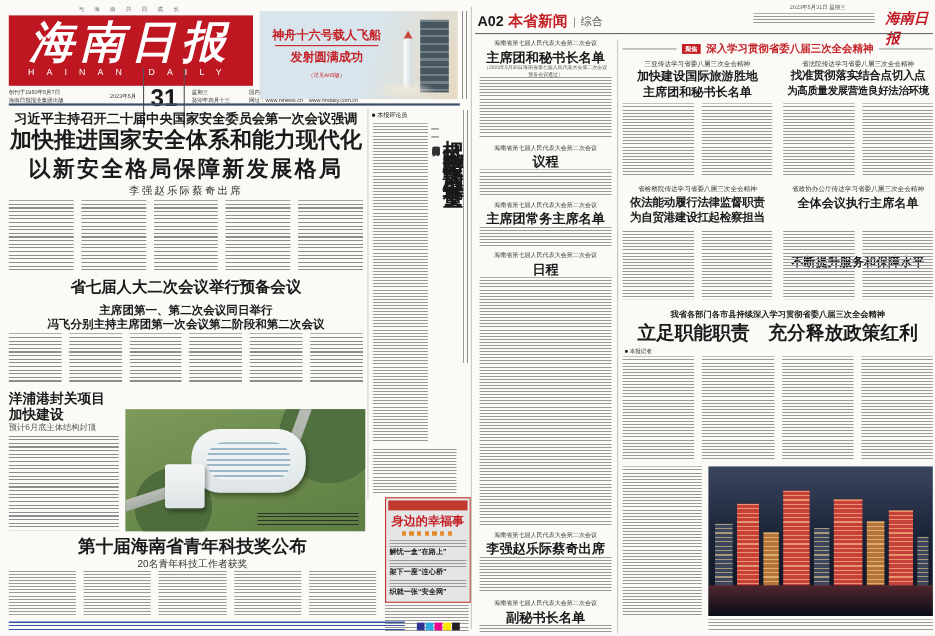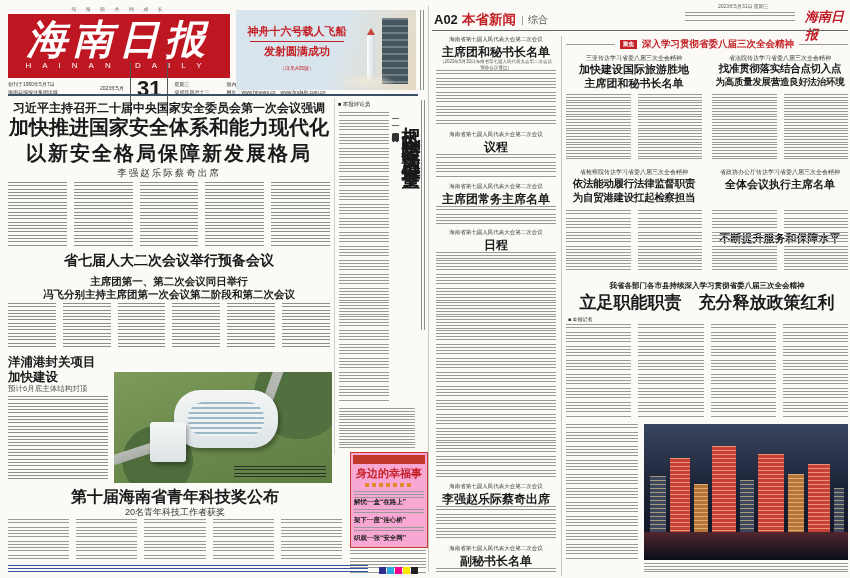--- a/index.html
+++ b/index.html
@@ -55,21 +55,21 @@
   
   .photo2{background:linear-gradient(#333d58 0%,#1c2438 40%,#10briefly 100%);overflow:hidden;}
   .photo2{background:linear-gradient(#3a4560 0%,#1c2438 45%,#0c111e 100%);}
   .nt{position:absolute;bottom:28px;background-image:repeating-linear-gradient(to bottom,rgba(255,220,150,.55) 0 1px,transparent 1px 4px);}
   .ntr{background-color:#c8403a;}
   .nto{background-color:#b4743a;}
   .ntd{background-color:#3c465c;}
   .nwater{background:linear-gradient(rgba(200,64,58,.35),rgba(10,14,24,.9));}
 
   
-  .hapbox{border:1px solid #c23b2e;background:#f9a8d4;}
+  .hapbox{border:1px solid #c23b2e;background:#e5e5e5;}
   .hapbar{background:#c0392b;}
   .hquote{font-weight:bold;color:#222;}
 
   .chip{display:inline-block;width:7px;height:7px;margin-left:1px;}
   .c1{background:#2e3192}.c2{background:#29abe2}.c3{background:#ec008c}.c4{background:#ffe800}.c5{background:#231f20}
 
   .logo-script{color:#bf1722;font-style:italic;font-weight:bold;font-family:"DejaVu Serif",serif;}
 </style>
 </head>
 <body>

